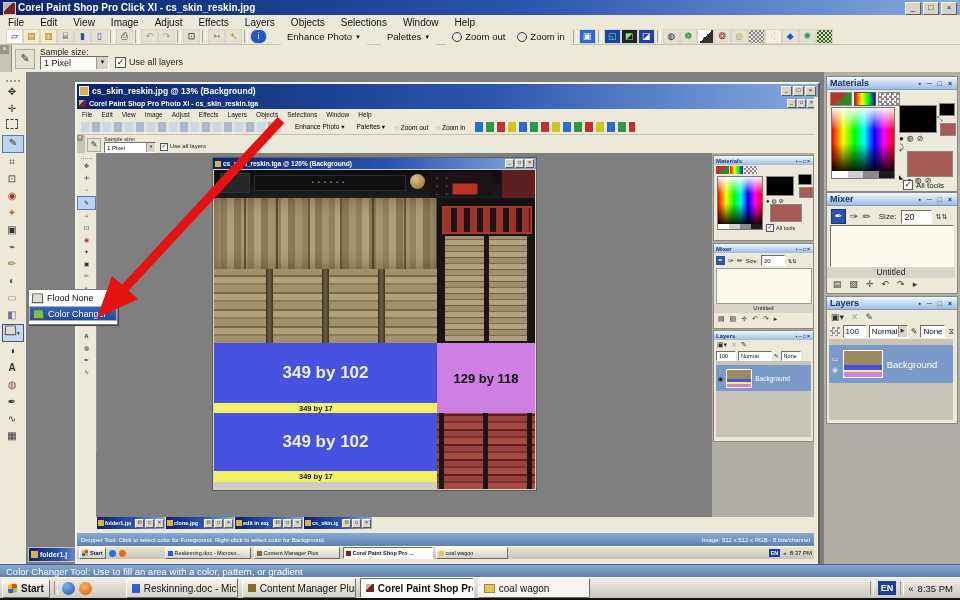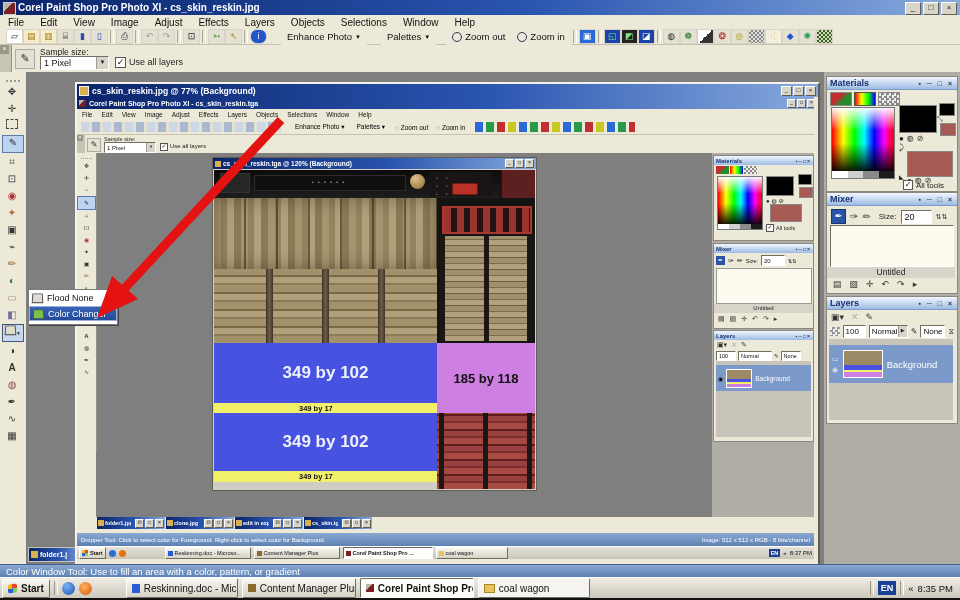--- a/index.html
+++ b/index.html
@@ -48,21 +48,21 @@
   .minidock{background:#b0ada6;}
   .glyph6{font-size:6px;line-height:7px;color:#333;text-align:center;}
 </style>
 </head>
 <body>
 
 <div id="screen">
 
   <div class="abs navy" style="left:0;top:0;width:960px;height:15px">
     <div class="abs" style="left:3px;top:2px;width:11px;height:11px;background:linear-gradient(135deg,#b8b4aa 40%,#7a2020 40%);border:1px solid #ccc"></div>
-    <span class="abs wtitle" style="left:18px;top:1px">Corel Paint Shop Pro Photo XI - cs_skin_reskin.jpg</span>
+    <span class="abs wtitle" style="left:18px;top:1px">Corel Paint Shop Pro Click XI - cs_skin_reskin.jpg</span>
     <div class="abs" style="right:3px;top:2px;display:flex;gap:2px">
       <div class="winbtn">_</div>
       <div class="winbtn">□</div>
       <div class="winbtn">×</div>
     </div>
   </div>
 
   <div class="abs chrome menu" style="left:0;top:15px;width:960px;height:14px;border-bottom:1px solid #d8d4c8">
     <span>File</span>
     <span>Edit</span>
@@ -176,21 +176,21 @@
   <div class="abs" style="left:26px;top:72px;width:798px;height:492px;background:#7f7f7f"></div>
 
   <div class="abs navy" style="left:28px;top:547px;width:52px;height:13px;border:1px solid #c8c4b4;display:flex;align-items:center;gap:2px;padding:0 2px">
     <span style="width:7px;height:7px;background:#d8b050;display:inline-block"></span>
     <span style="color:#fff;font-size:7px;font-weight:bold;white-space:nowrap">folder1.j</span>
   </div>
 
   <div class="abs" style="left:75px;top:82px;width:741px;height:480px;background:#ece9d8;border:2px solid;border-color:#f4f2ea #5f5d54 #5f5d54 #f4f2ea">
     <div class="navy" style="height:13px;display:flex;align-items:center;padding:0 2px">
       <span style="width:8px;height:8px;background:#d8b050;border:1px solid #eee;display:inline-block"></span>
-      <span style="color:#fff;font-weight:bold;font-size:8.5px;margin-left:3px;white-space:nowrap">cs_skin_reskin.jpg @  77% (Background)</span>
+      <span style="color:#fff;font-weight:bold;font-size:8.5px;margin-left:3px;white-space:nowrap">cs_skin_reskin.jpg @  13% (Background)</span>
       <div style="margin-left:auto;display:flex;gap:1px">
         <div class="winbtn-sm">_</div>
         <div class="winbtn-sm">□</div>
         <div class="winbtn-sm">×</div>
       </div>
     </div>
 
     <div class="abs" style="left:0;top:13px;width:737px;height:462px;background:#ece9d8;overflow:hidden">
 
       <div class="abs navy" style="left:0;top:0;width:737px;height:12px;display:flex;align-items:center;padding:0 2px">
@@ -299,21 +299,21 @@
               <div class="rail" style="left:0"></div>
               <div class="rail" style="left:44px"></div>
               <div class="rail" style="left:87px"></div>
             </div>
           </div>
 
           <div class="abs" style="left:0;top:173px;width:223px;height:60px;background:#4753e0;display:flex;align-items:center;justify-content:center">
             <span style="color:#eef0fa;font-weight:bold;font-size:17px">349 by 102</span>
           </div>
           <div class="abs" style="left:223px;top:173px;width:98px;height:70px;background:#cd7fe2;display:flex;align-items:center;justify-content:center">
-            <span style="color:#111;font-weight:bold;font-size:13px;white-space:nowrap">185 by 118</span>
+            <span style="color:#111;font-weight:bold;font-size:13px;white-space:nowrap">129 by 118</span>
           </div>
           <div class="abs" style="left:0;top:233px;width:223px;height:10px;background:#f2f068;display:flex;align-items:center">
             <span style="color:#111;font-weight:bold;font-size:7.5px;margin-left:85px">349 by 17</span>
           </div>
           <div class="abs" style="left:0;top:243px;width:223px;height:58px;background:#4753e0;display:flex;align-items:center;justify-content:center">
             <span style="color:#eef0fa;font-weight:bold;font-size:17px">349 by 102</span>
           </div>
           <div class="abs redslat" style="left:223px;top:243px;width:98px;height:76px">
             <div class="rail" style="left:2px"></div>
             <div class="rail" style="left:46px"></div>
@@ -561,21 +561,21 @@
               <span>◉</span>
             </span>
           <span style="width:38px;height:26px;border:1px solid #fff;background:linear-gradient(180deg,#9c8a66 0 55%,#4753e0 55% 72%,#f2f068 72% 80%,#cd7fe2 80% 100%);display:inline-block"></span>
           <span style="color:#fff;font-size:9.5px">Background</span>
         </div>
       </div>
     </div>
   </div>
 
   <div class="abs statusblue" style="left:0;top:564px;width:960px;height:13px;display:flex;align-items:center;font-size:9.5px;padding:0 6px;box-sizing:border-box;border-top:1px solid #44608a">
-    <span>Color Window Tool: Use to fill an area with a color, pattern, or gradient</span>
+    <span>Color Changer Tool: Use to fill an area with a color, pattern, or gradient</span>
   </div>
 
   <div class="abs" style="left:0;top:577px;width:960px;height:21px;background:linear-gradient(#efece4,#cdc8bc);border-top:1px solid #fff;display:flex;align-items:center;gap:4px;padding:0 2px;box-sizing:border-box">
     <div class="taskbtn" style="font-weight:bold;height:17px">
         <span class="flag"></span>
         <span>Start</span>
       </div>
     <div style="width:2px;height:14px;border-left:1px solid #9a978a;border-right:1px solid #fff"></div>
     <span style="width:13px;height:13px;border-radius:50%;background:radial-gradient(circle at 35% 30%,#7ab0f0,#1b52b0);display:inline-block"></span>
     <span style="width:13px;height:13px;border-radius:50%;background:radial-gradient(circle at 40% 35%,#ffb060,#d05a08);display:inline-block"></span>

